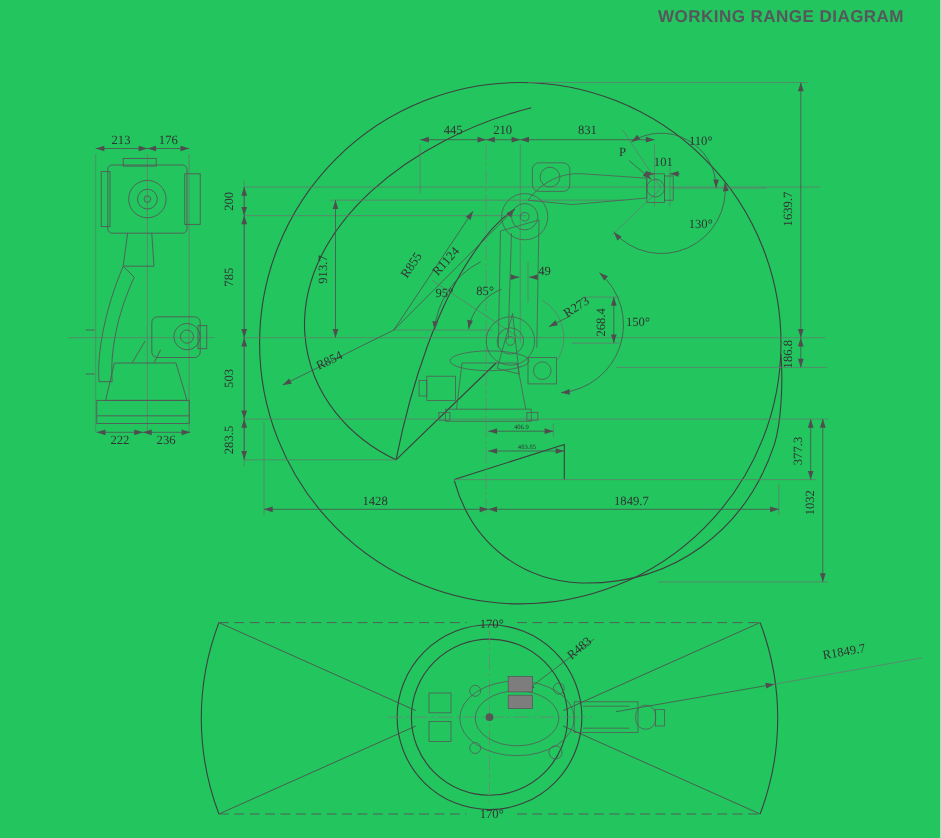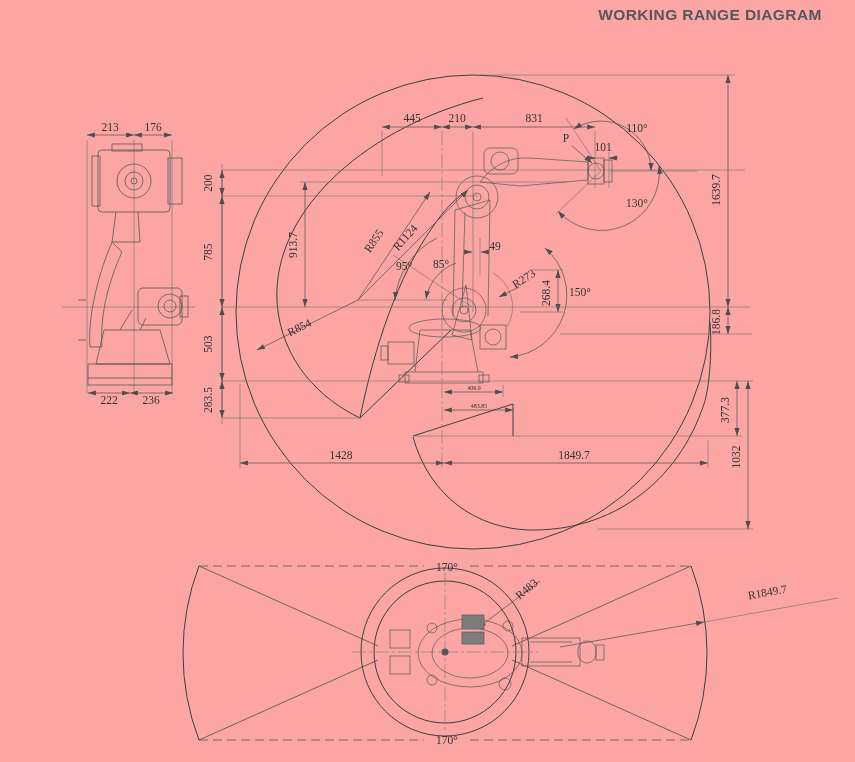--- a/index.html
+++ b/index.html
@@ -1,16 +1,16 @@
 <!DOCTYPE html>
 <html><head>
 <meta charset="utf-8">
 <style>
   html,body{margin:0;padding:0;background:#ffffff;}
-  .wrap{position:relative;width:855px;height:762px;background:#fca5a5;overflow:hidden;
+  .wrap{position:relative;width:855px;height:762px;background:#22c55e;overflow:hidden;
         font-family:"Liberation Sans",sans-serif;}
   svg{position:absolute;left:0;top:0;}
   .ln{stroke:#4e4e4e;stroke-width:0.8;fill:none;}
   .env{stroke:#3f3f3f;stroke-width:1;fill:none;}
   .th{stroke:#6f6f6f;stroke-width:0.6;fill:none;}
   .dim{stroke:#4e4e4e;stroke-width:0.7;fill:none;}
   .cl{stroke:#7a7a7a;stroke-width:0.6;fill:none;stroke-dasharray:14 3 3 3;}
   .dash{stroke:#555;stroke-width:0.8;fill:none;stroke-dasharray:9 5;}
   .rb{stroke:#575757;stroke-width:0.8;fill:none;}
   .rbt{stroke:#575757;stroke-width:0.7;fill:none;}

